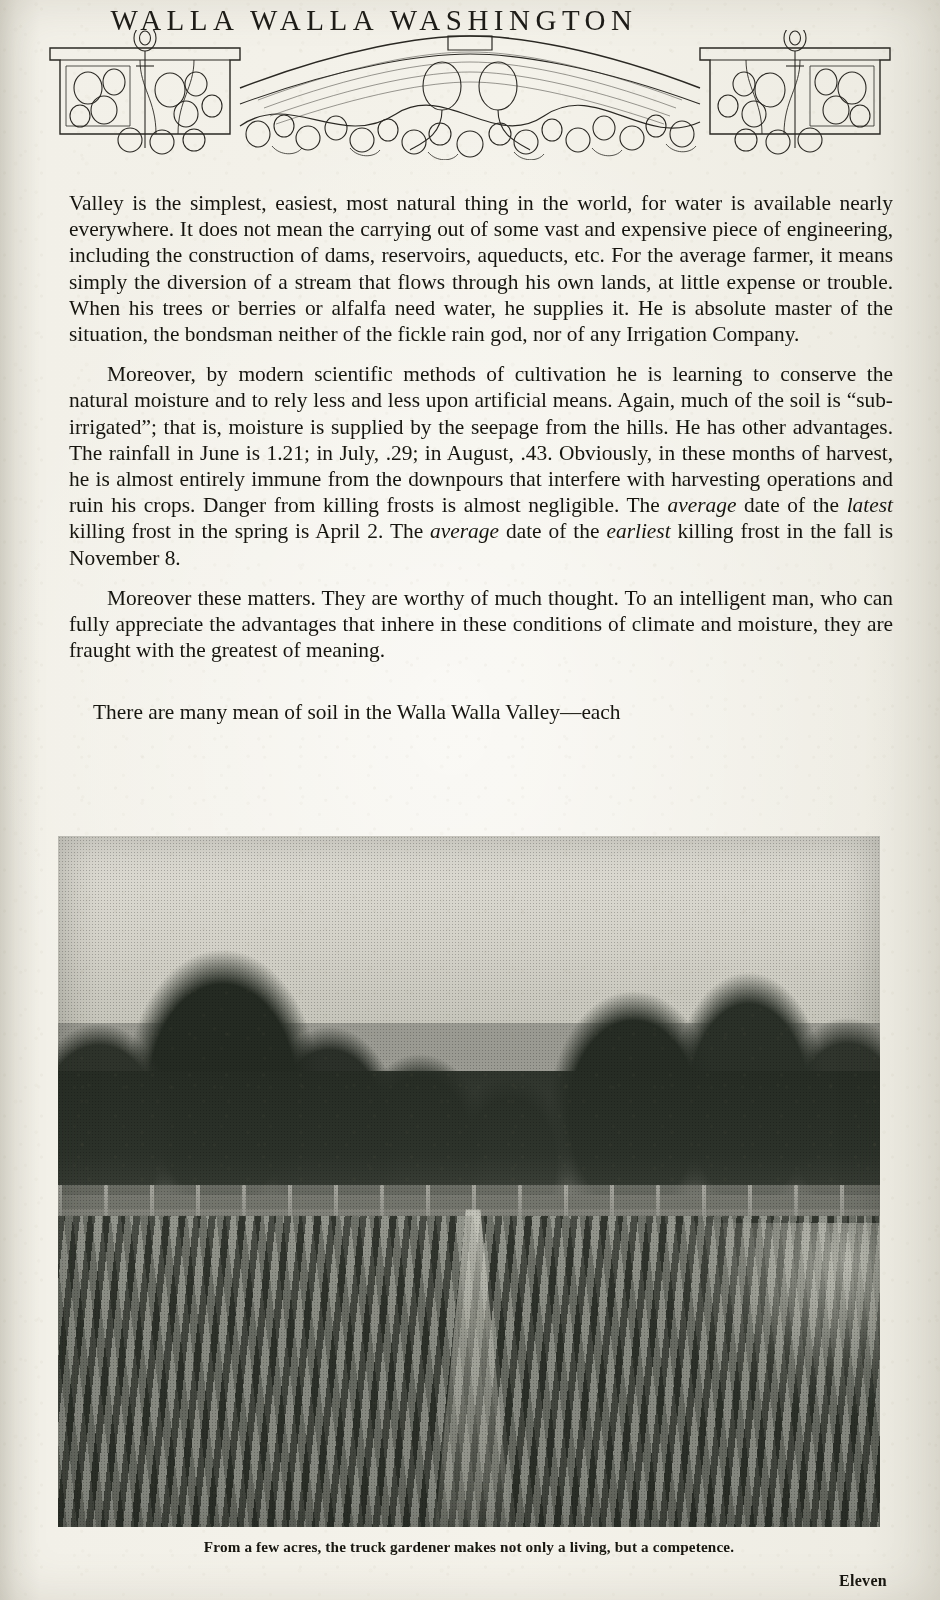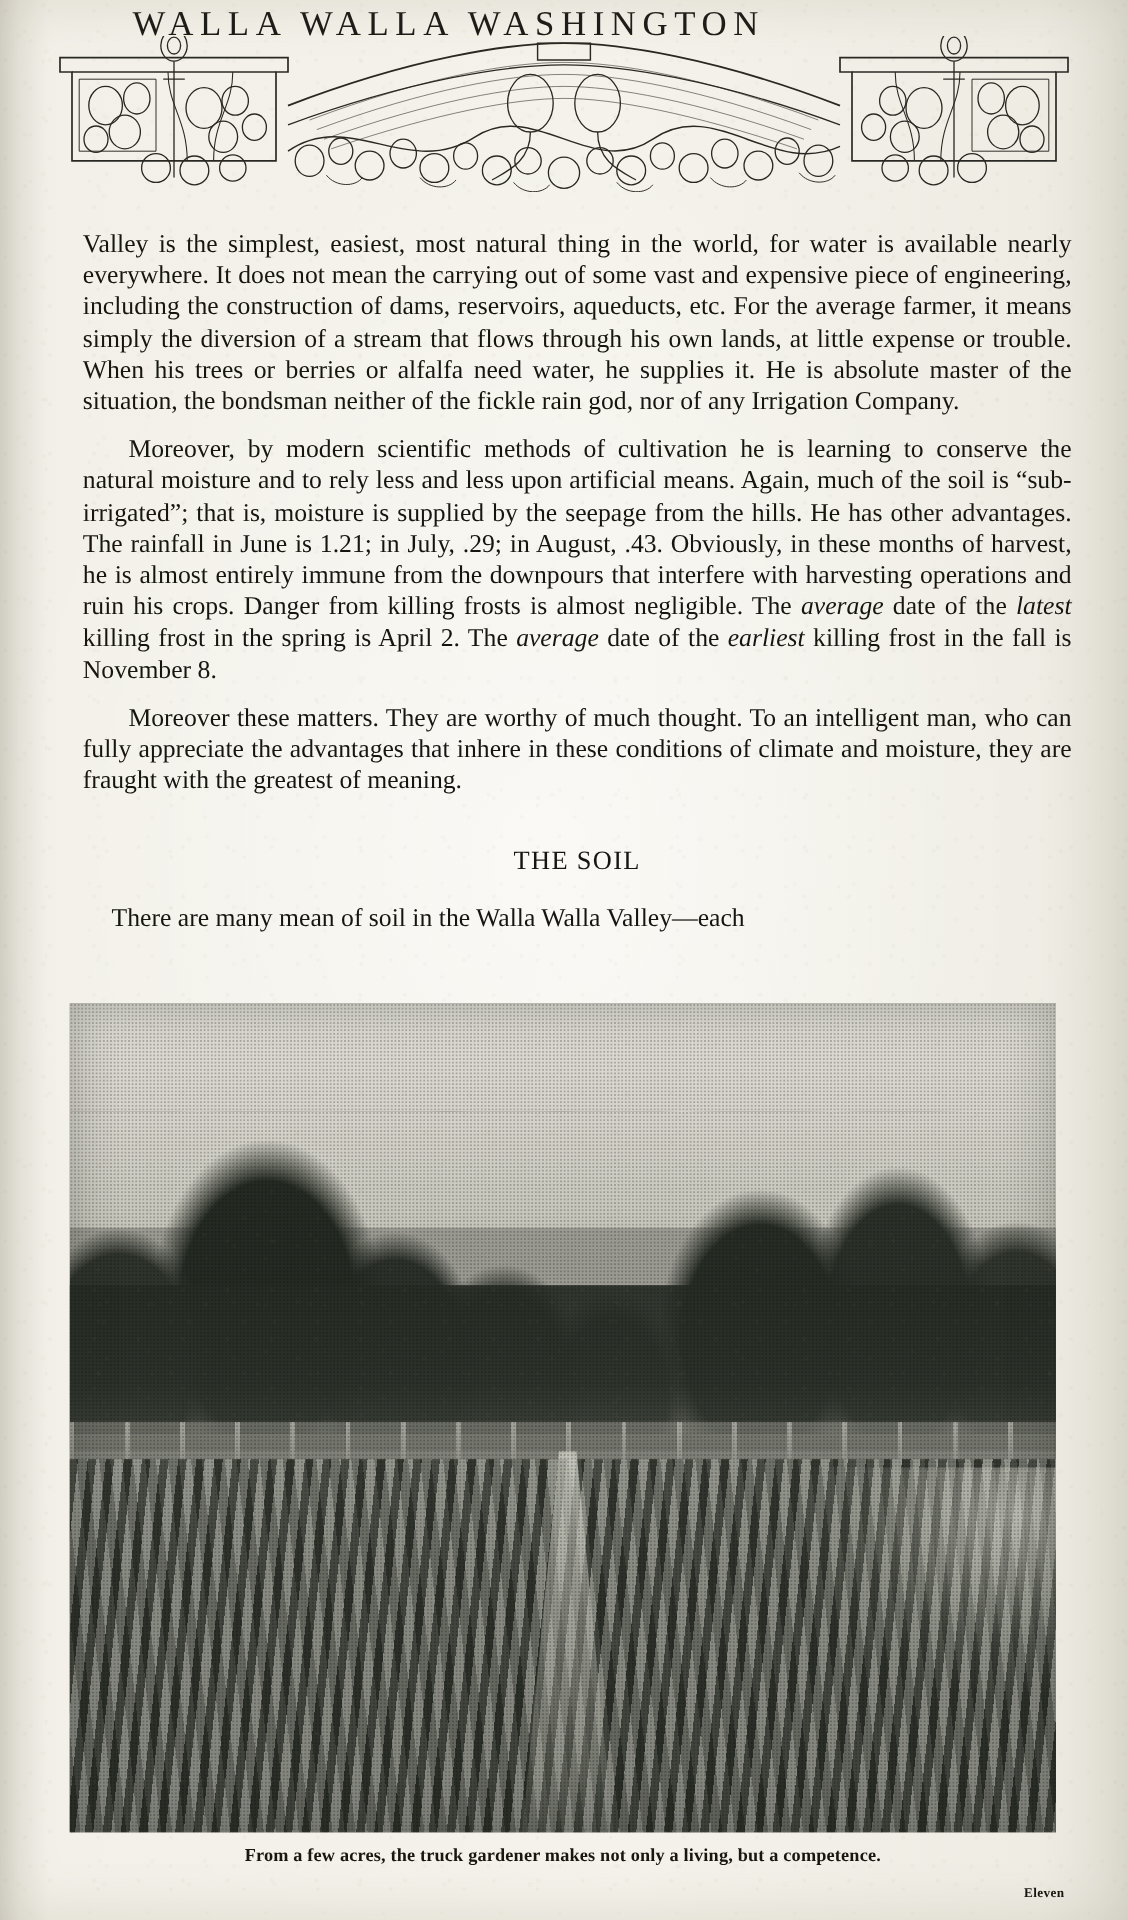--- a/index.html
+++ b/index.html
@@ -169,21 +169,21 @@
     width: 822px;
     text-align: center;
     font-size: 15.2px;
     letter-spacing: .15px;
     color: #17160f;
     font-weight: bold;
   }
   .folio {
     position: absolute;
     right: 53px; top: 1572px;
-    font-size: 11px;
+    font-size: 16px;
     font-weight: bold;
     letter-spacing: .3px;
     color: #15140e;
   }
 </style>
 </head>
 <body>
 
 <div class="page">
 
@@ -284,21 +284,20 @@
         </g>
       </g>
     </svg>
   </div>
 
   <div class="body-col">
     <p class="para first"><span>Valley is the simplest, easiest, most natural thing in the world, for water is available nearly everywhere.  It does not mean the carrying out of some vast and expensive piece of engineering, including the construction of dams, reservoirs, aqueducts, etc.  For the average farmer, it means simply the diversion of a stream that flows through his own lands, at little expense or trouble.  When his trees or berries or alfalfa need water, he supplies it.  He is absolute master of the situation, the bondsman neither of the fickle rain god, nor of any Irrigation Company.</span></p>
     <p class="para"><span>Moreover, by modern scientific methods of cultivation he is learning to conserve the natural moisture and to rely less and less upon artificial means.  Again, much of the soil is “sub-irrigated”; that is, moisture is supplied by the seepage from the hills.  He has other advantages.  The rainfall in June is 1.21; in July, .29; in August, .43.  Obviously, in these months of harvest, he is almost entirely immune from the downpours that interfere with harvesting operations and ruin his crops.  Danger from killing frosts is almost negligible.  The </span><i>average</i><span> date of the </span><i>latest</i><span> killing frost in the spring is April 2.  The </span><i>average</i><span> date of the </span><i>earliest</i><span> killing frost in the fall is November 8.</span></p>
     <p class="para"><span>Moreover these matters.  They are worthy of much thought.  To an intelligent man, who can fully appreciate the advantages that inhere in these conditions of climate and moisture, they are fraught with the greatest of meaning.</span></p>
 
-    <h2 class="section-head">THE SOIL</h2>
 
     <p class="lead-line">There are many mean of soil in the Walla Walla Valley—each</p>
   </div>
 
   <div class="photo-wrap">
     <div class="photo">
       <div class="sky"></div>
       <div class="treeline"></div>
       <div class="treemass"></div>
       <div class="fencerow"></div>

